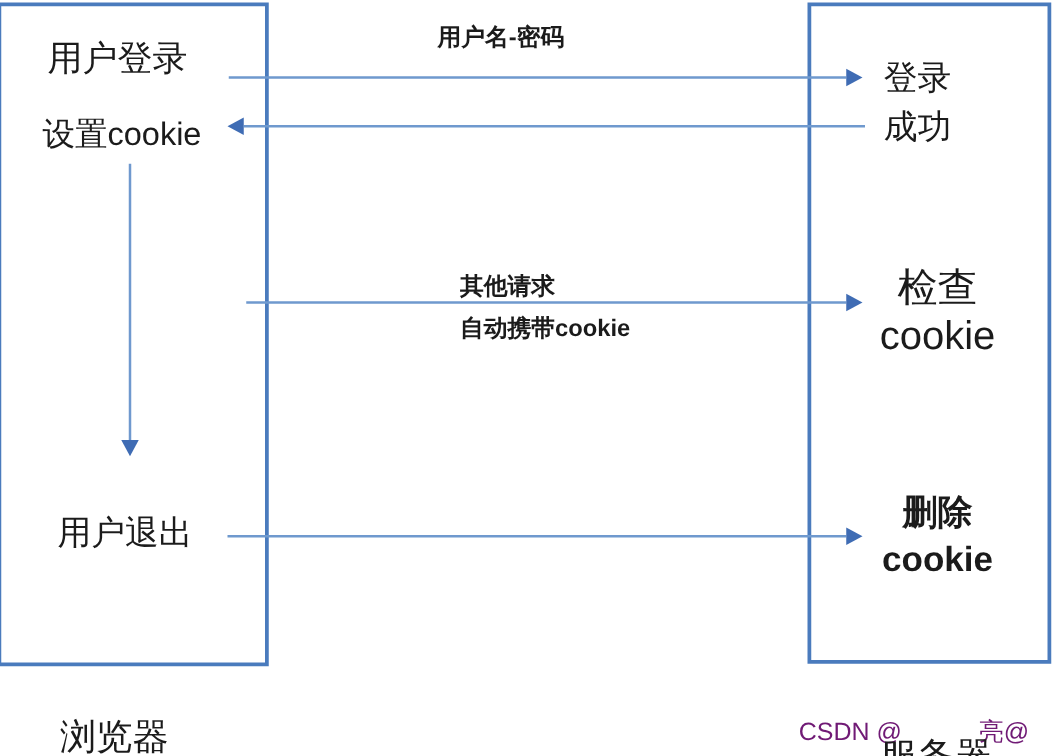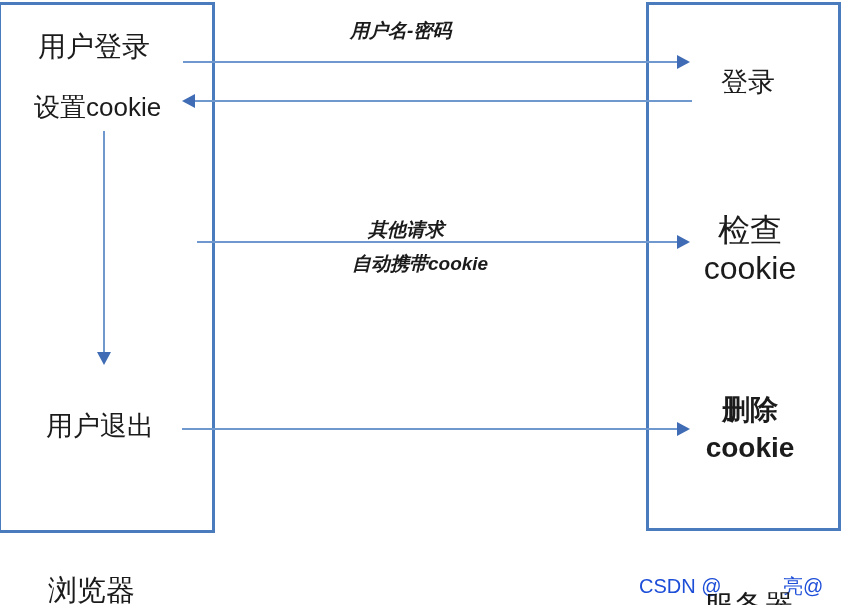--- a/index.html
+++ b/index.html
@@ -19,21 +19,21 @@
   }
   .browser-box{left:-2px;top:2px;width:217px;height:531px;}
   .server-box{left:646px;top:2px;width:195px;height:529px;}
 
   .node{position:absolute;white-space:nowrap;line-height:1.12;}
   .n-login{left:38px;top:31px;font-size:28px;}
   .n-save{left:34px;top:93px;font-size:26px;}
   .n-logout{left:46px;top:411px;font-size:27px;}
 
   .srv-block{position:absolute;width:180px;text-align:center;}
-  .srv-login{left:658px;top:43px;font-size:27px;line-height:39px;margin-top:20px;}
+  .srv-login{left:644px;top:43px;font-size:27px;line-height:39px;}
   .srv-check{left:660px;top:211px;font-size:32px;line-height:38px;}
   .srv-delete{left:660px;top:391px;font-size:28px;line-height:38px;font-weight:bold;}
 
   .hline{position:absolute;height:2px;background:#6f99ce;}
   .vline{position:absolute;width:2px;background:#6f99ce;}
   .head{position:absolute;width:0;height:0;}
   .head.r{border-top:7px solid transparent;border-bottom:7px solid transparent;border-left:13px solid #3f6cb4;}
   .head.l{border-top:7px solid transparent;border-bottom:7px solid transparent;border-right:13px solid #3f6cb4;}
   .head.d{border-left:7px solid transparent;border-right:7px solid transparent;border-top:13px solid #3f6cb4;}
 
@@ -41,47 +41,48 @@
   .a1-head{left:677px;top:55px;}
   .a2-line{left:195px;top:100px;width:497px;}
   .a2-head{left:182px;top:94px;}
   .a3-line{left:103px;top:131px;height:221px;}
   .a3-head{left:97px;top:352px;}
   .a4-line{left:197px;top:241px;width:480px;}
   .a4-head{left:677px;top:235px;}
   .a5-line{left:182px;top:428px;width:495px;}
   .a5-head{left:677px;top:422px;}
 
-  .arrow-label{position:absolute;font-size:19px;font-weight:700;white-space:nowrap;line-height:1.1;font-style:italic;}
+  .arrow-label{position:absolute;font-size:19px;font-weight:700;white-space:nowrap;line-height:1.1;}
   .l-cred{left:350px;top:21px;}
   .l-other{left:368px;top:220px;}
-  .l-auto{left:352px;top:254px;}
+  .l-auto{left:368px;top:254px;}
 
   .box-label{position:absolute;font-size:29px;white-space:nowrap;line-height:1.1;margin-top:25px;}
   .bl-browser{left:48px;top:550px;}
   .bl-server{left:704px;top:564px;font-size:30px;z-index:2;}
 
-  .watermark{position:absolute;font-size:20px;color:#1d4ed8;white-space:nowrap;z-index:1;line-height:1.1;}
+  .watermark{position:absolute;font-size:20px;color:#701a75;white-space:nowrap;z-index:1;line-height:1.1;}
   .wm-prefix{left:639px;top:575px;}
   .wm-suffix{left:783px;top:575px;}
 </style>
 </head>
 <body>
 
 <div class="canvas">
 
   <div class="box browser-box"></div>
   <div class="box server-box"></div>
 
   <div class="node n-login">用户登录</div>
   <div class="node n-save">设置cookie</div>
   <div class="node n-logout">用户退出</div>
 
   <div class="srv-block srv-login">
     <div>登录</div>
+    <div>成功</div>
   </div>
 
   <div class="srv-block srv-check">
     <div>检查</div>
     <div>cookie</div>
   </div>
 
   <div class="srv-block srv-delete">
     <div>删除</div>
     <div>cookie</div>

